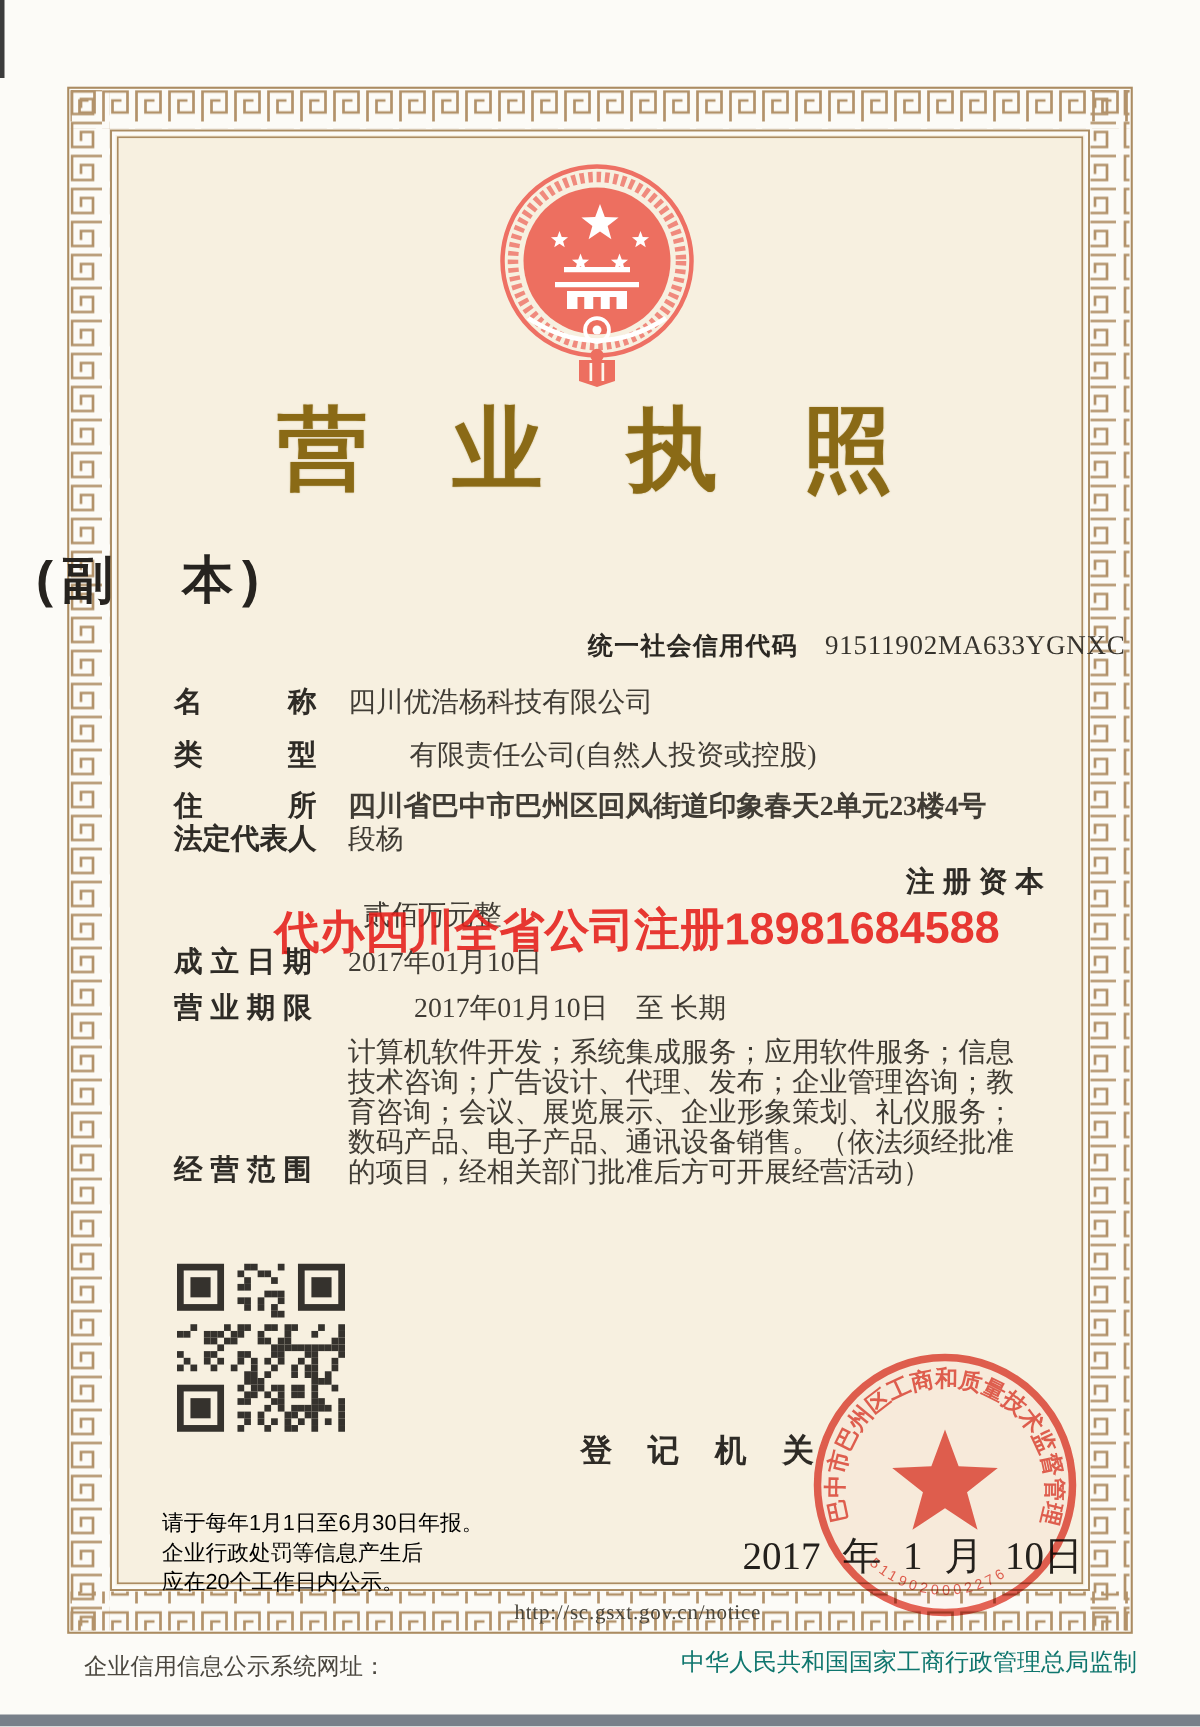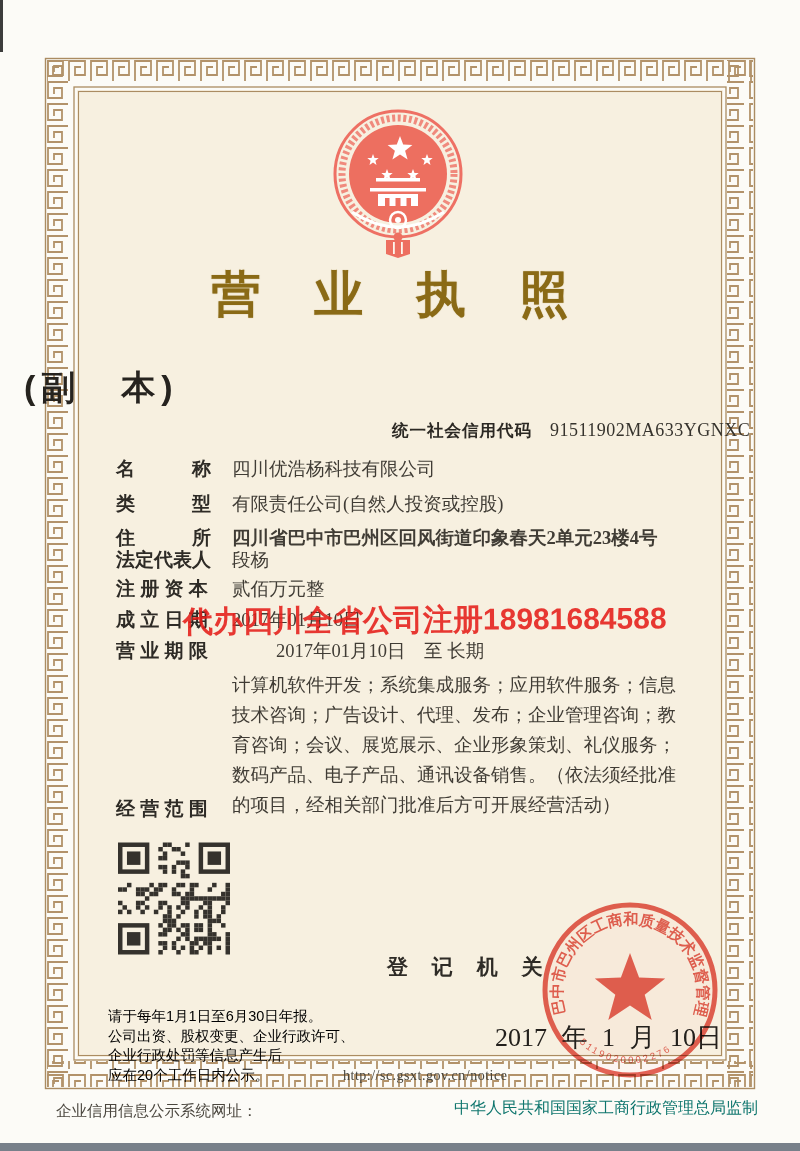--- a/index.html
+++ b/index.html
@@ -15,21 +15,21 @@
   .edge-bottom{left:0;top:1143px;width:800px;height:8px;background:#78808a;}
 
   
   #frame{left:44px;top:57px;}
 
   
   #emblem{left:330px;top:108px;}
 
   .title{
     left:0;top:270px;width:800px;text-align:center;
-    font-size:49px;font-weight:700;color:#8a6a16;
+    font-size:60px;font-weight:700;color:#8a6a16;
     letter-spacing:20px;line-height:1;
     font-family:"Liberation Sans",sans-serif;
     text-shadow:0 0 1px rgba(138,106,22,.6);
   }
   .subtitle{
     left:0;top:370px;width:800px;text-align:left;
     font-size:34px;font-weight:700;color:#26231f;letter-spacing:6px;line-height:1;margin-left:24px;
   }
   .credit-line{left:392px;top:420px;display:flex;align-items:baseline;}
   .credit-label{font-size:16.5px;font-weight:700;color:#2b2823;letter-spacing:1px;}
@@ -40,29 +40,29 @@
   .fields{left:116px;top:458px;width:588px;}
   .row{display:flex;align-items:flex-end;}
   .row .label{
     flex:none;width:100px;font-size:19px;font-weight:600;color:#2e2b26;
     line-height:22px;white-space:pre;
   }
   .row .value{
     margin-left:16px;font-size:18.5px;color:#403c35;line-height:22px;width:462px;
     font-family:"Liberation Serif",serif;
   }
-  .row.r2{margin-top:13px;}
+  .row.r2{margin-top:13px;gap:41px;}
   .row.r3{margin-top:12px;}
   .row.r3 .value{width:428px;font-weight:bold;}
   .row.r4{margin-top:0px;}
-  .row.r5{margin-top:7px;}
+  .row.r5{margin-top:7px;flex-direction:column;}
   .row.r6{margin-top:9px;}
   .row.r7{margin-top:9px;gap:44px;}
   .row.r8{margin-top:8px;}
-  .row.r8 .value{width:458px;line-height:30px;}
+  .row.r8 .value{width:458px;line-height:20px;}
 
   .watermark{
     left:183px;top:600px;font-size:30px;font-weight:600;
     color:rgba(229,29,24,.88);letter-spacing:0px;white-space:nowrap;
     transform:rotate(-.4deg);z-index:5;
   }
 
   #qr{left:118px;top:840px;}
 
   .notes{left:108px;top:963px;font-size:14.5px;color:#000000;line-height:19.5px;margin-top:44px;}
@@ -352,21 +352,20 @@
     <rect x="81" y="0" width="31.5" height="31.5" fill="#35322d"></rect>
     <rect x="85.5" y="4.5" width="22.5" height="22.5" fill="#f7f0e0"></rect>
     <rect x="90" y="9" width="13.5" height="13.5" fill="#35322d"></rect>
     <rect x="0" y="81" width="31.5" height="31.5" fill="#35322d"></rect>
     <rect x="4.5" y="85.5" width="22.5" height="22.5" fill="#f7f0e0"></rect>
     <rect x="9" y="90" width="13.5" height="13.5" fill="#35322d"></rect>
   </svg>
 
 <div class="abs notes">
   <div>请于每年1月1日至6月30日年报。</div>
-  <div>公司出资、股权变更、企业行政许可、</div>
   <div>企业行政处罚等信息产生后</div>
   <div>应在20个工作日内公示。</div>
 </div>
 
 <div class="abs reg-label">登 记 机 关</div>
 <div class="abs issue-date">2017 年 1 月 10日</div>
 
 <svg id="seal" class="abs" width="190" height="190" viewBox="0 0 190 190" opacity="0.92">
   <defs>
     <path id="sealArcTop" d="M30.4 118.3 A68 68 0 1 1 159.6 118.3" fill="none"></path>

